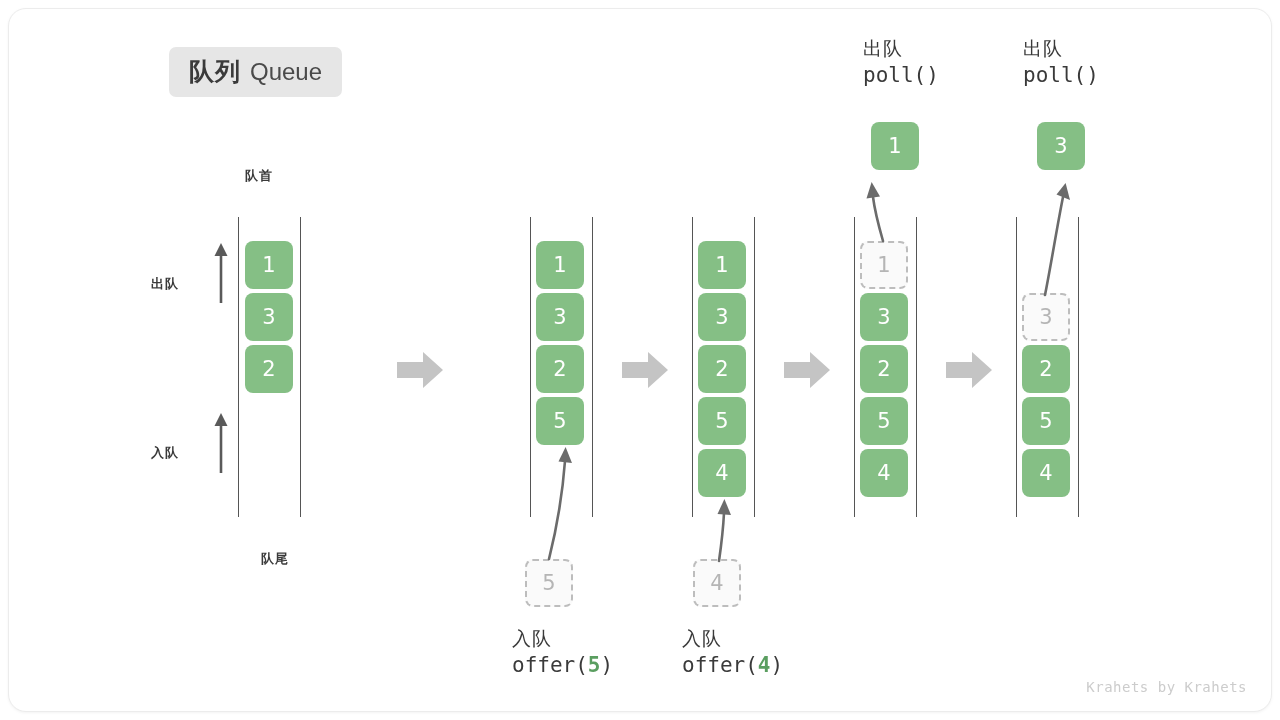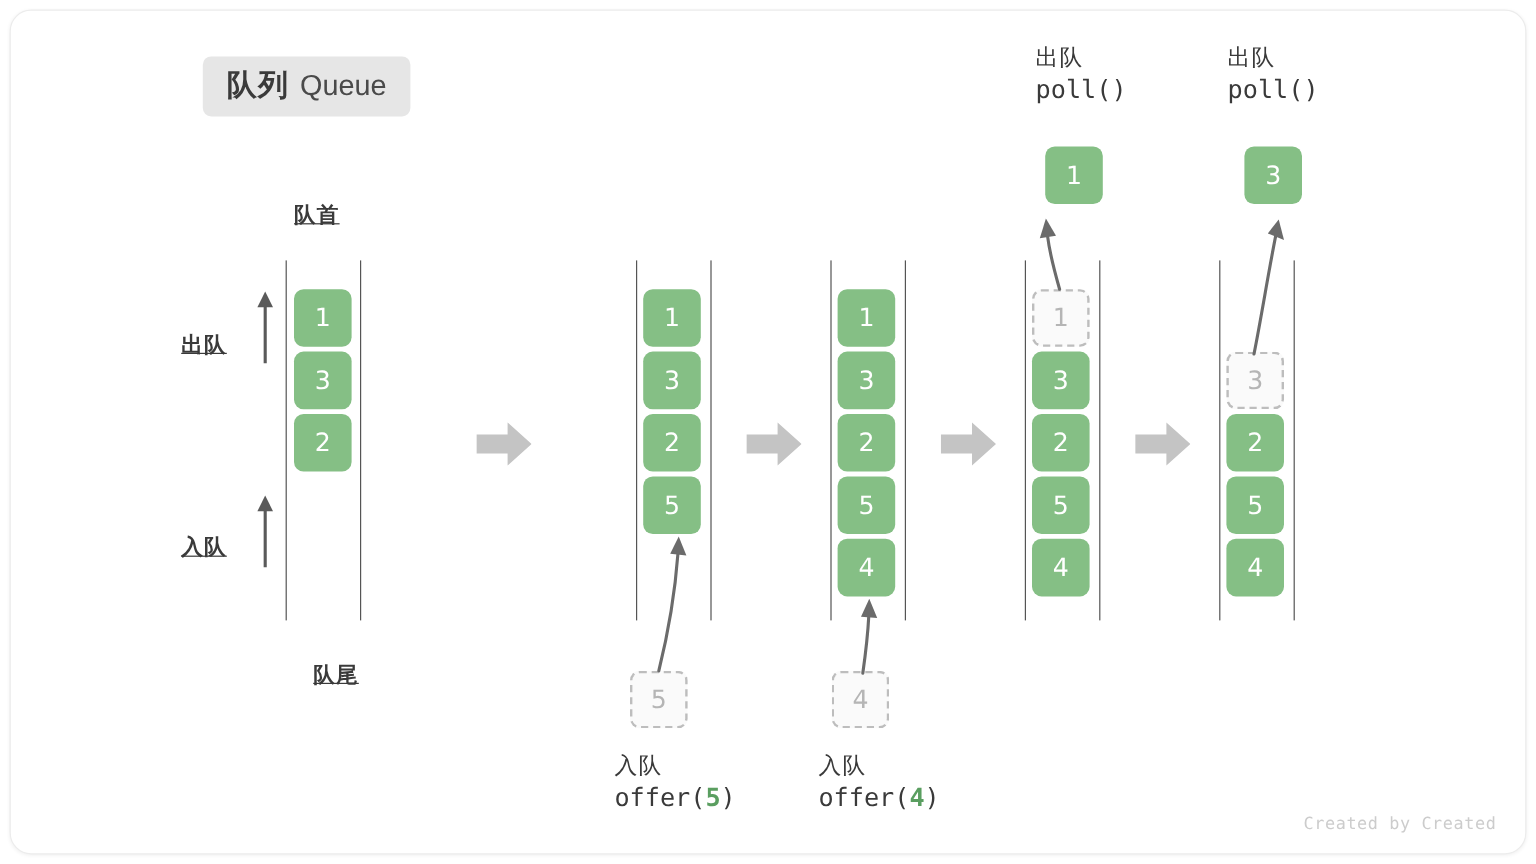--- a/index.html
+++ b/index.html
@@ -30,22 +30,22 @@
     font-size:25px;font-weight:bold;color:#3a3a3a;
     letter-spacing:1px;
   }
   .title-en{
     font-family:Liberation Sans, sans-serif;
     font-size:24px;color:#4a4a4a;margin-left:9px;letter-spacing:0px;
   }
 
   
   .lbl-cn{
-    position:absolute;font-size:18px;font-weight:bold;color:#3a3a3a;
-    letter-spacing:1px;white-space:nowrap;text-decoration:underline;
+    position:absolute;font-size:13px;font-weight:bold;color:#3a3a3a;
+    letter-spacing:1px;white-space:nowrap;
   }
   .op-label{
     position:absolute;white-space:nowrap;text-align:left;
   }
   .op-cn{
     display:block;font-size:19px;font-weight:normal;color:#3a3a3a;
     letter-spacing:1px;line-height:1.25;
   }
   .op-code{
     display:block;
@@ -201,16 +201,16 @@
   <div class="op-label" style="left:1014px;top:28px;text-align:left;">
     <span class="op-cn">出队</span>
     <span class="op-code">poll()</span>
   </div>
   <div class="box" style="left:1028px;top:113px;">3</div>
   <svg class="motion" style="left:1014px;top:166px;width:60px;height:124px;" viewBox="0 0 60 124">
     <path d="M22 120 C 28 90, 34 52, 40 22" stroke="#6b6b6b" stroke-width="2.6" fill="none" stroke-linecap="round"></path>
     <path d="M42.6 8 L47 25 L33.5 19.5 Z" fill="#6b6b6b"></path>
   </svg>
 
-  <div class="footer">Created by Created</div>
+  <div class="footer">Krahets by Krahets</div>
 
  </div>
 </div>
 
 </body></html>

